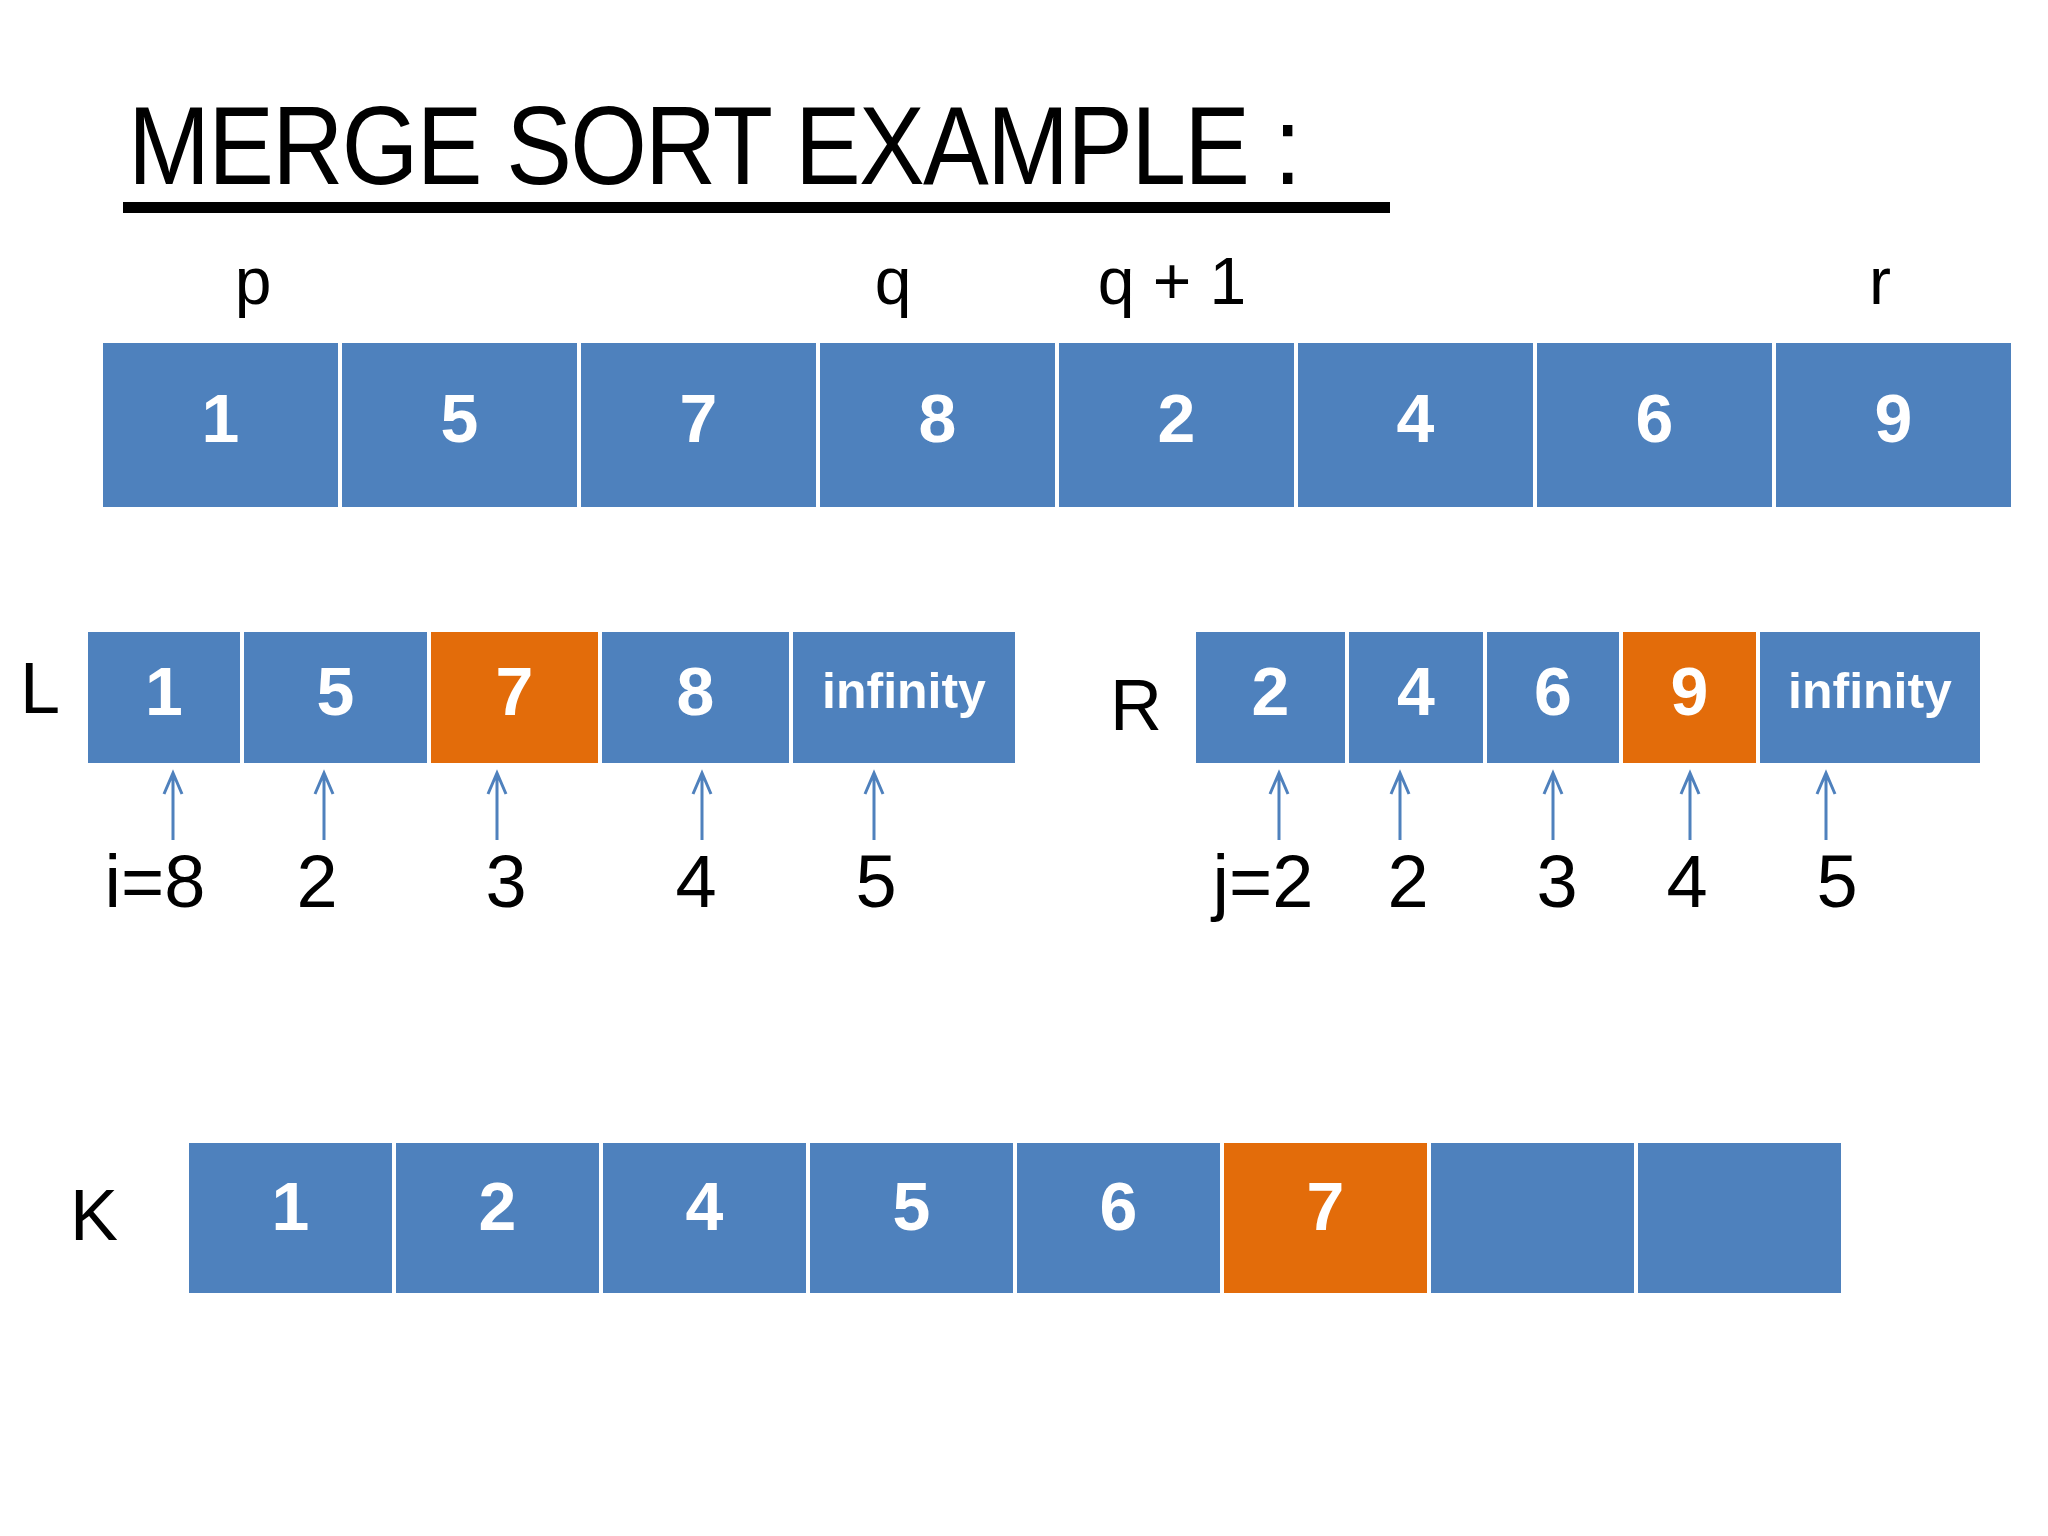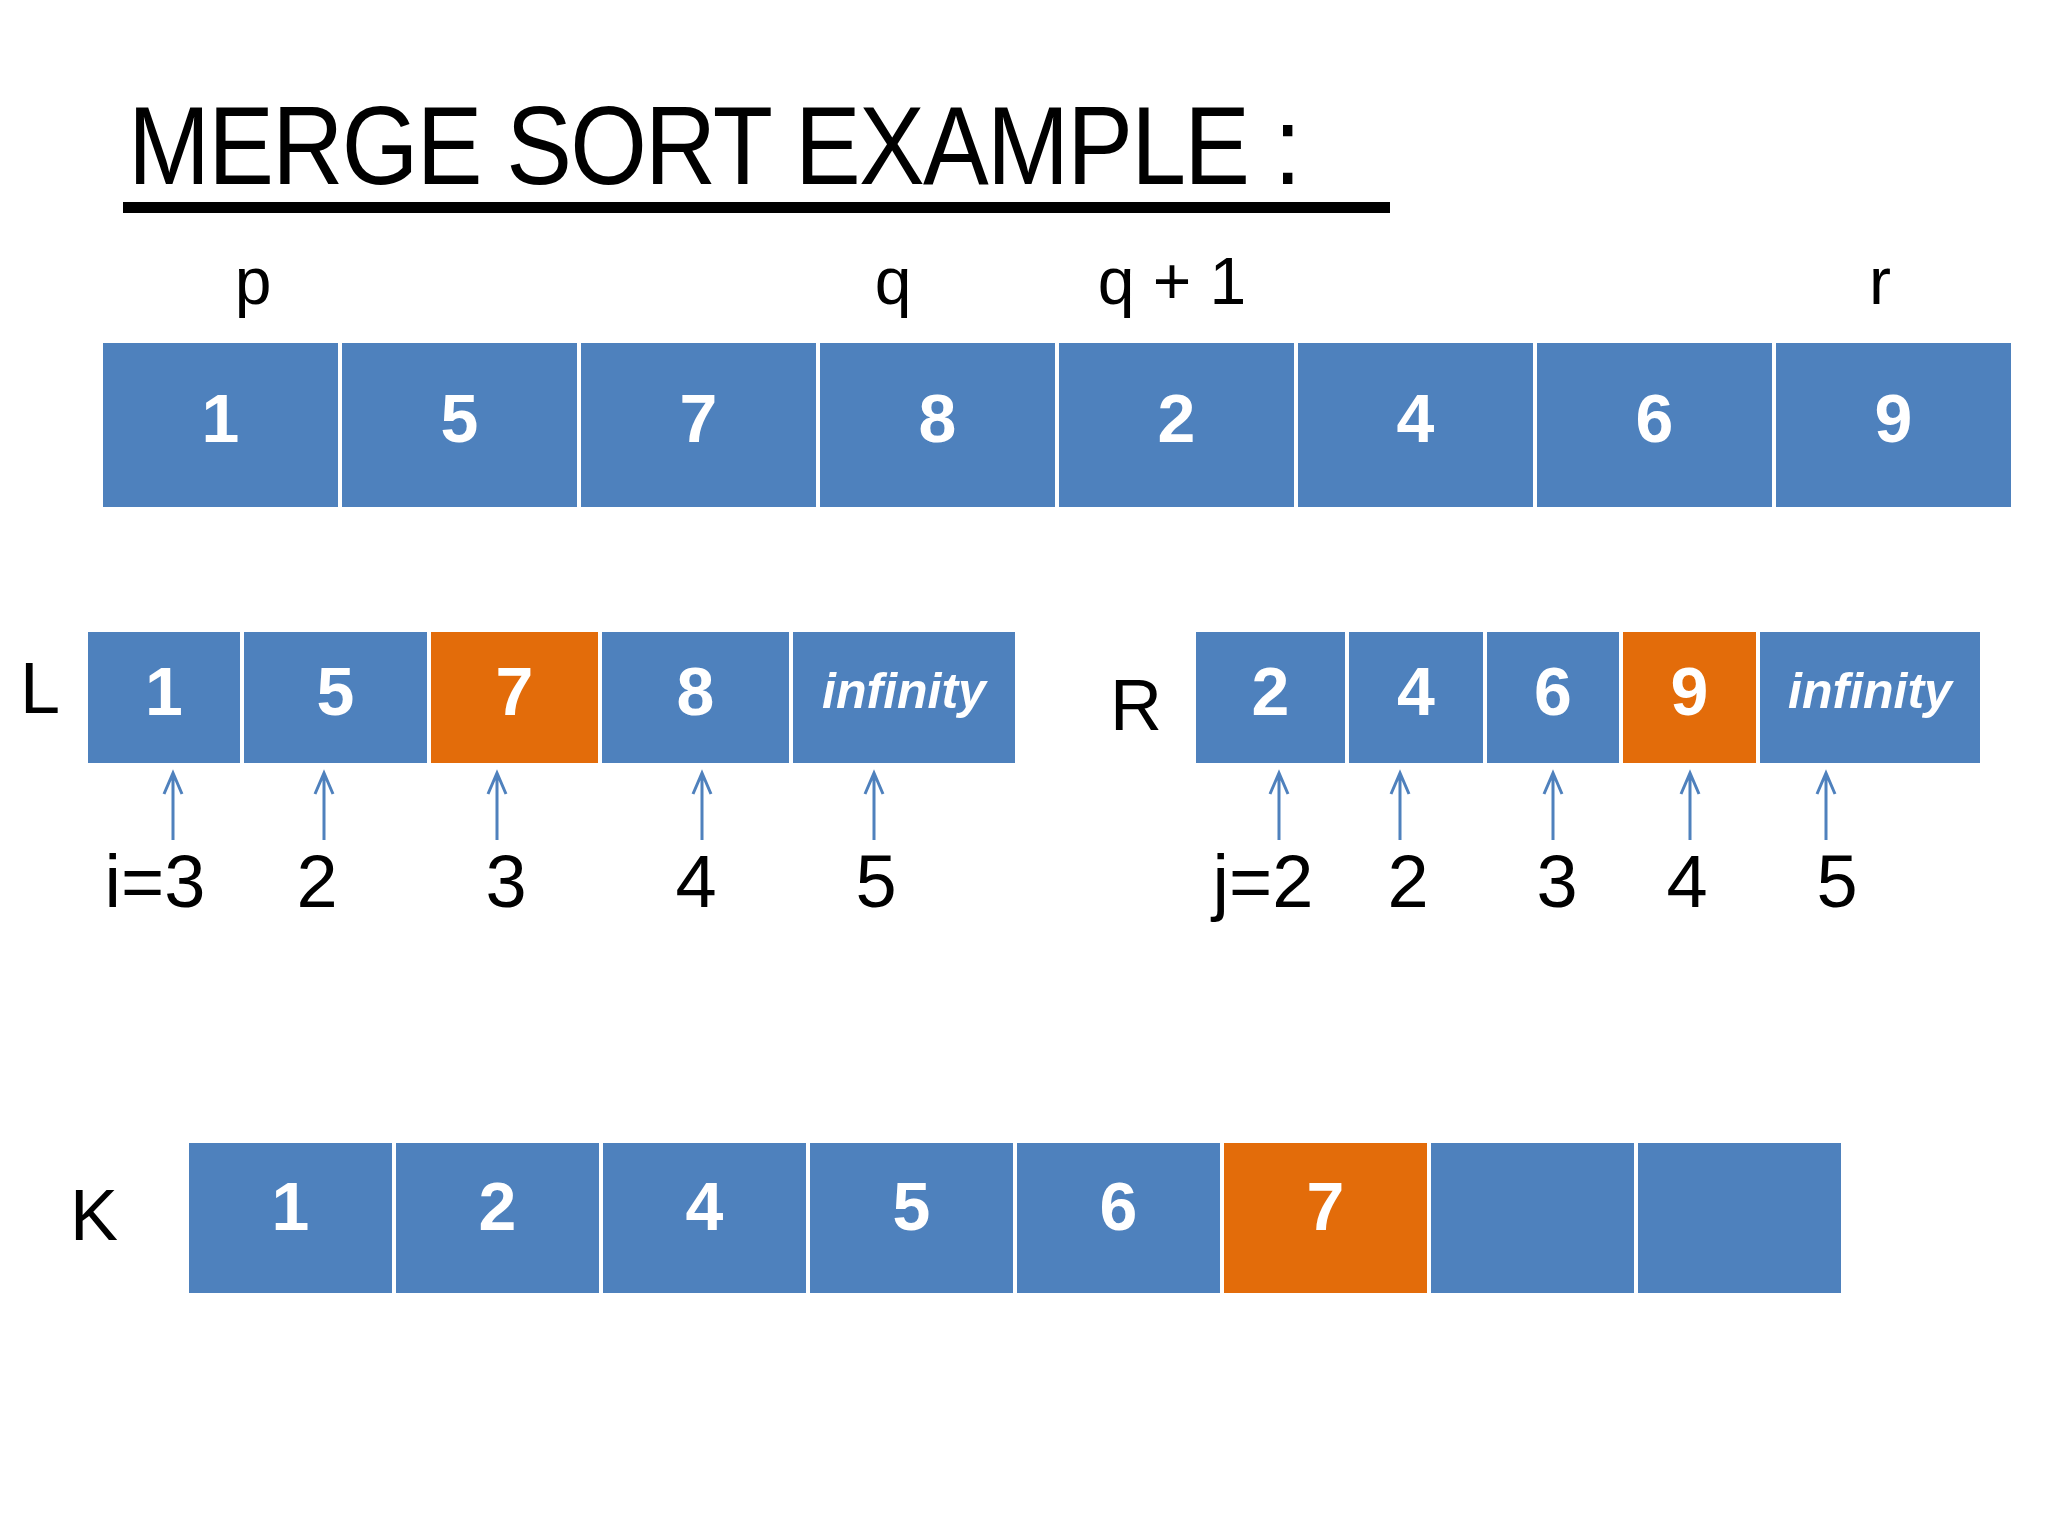--- a/index.html
+++ b/index.html
@@ -57,21 +57,21 @@
     display: flex;
     align-items: center;
     justify-content: center;
     background: var(--cell-blue, #4E81BD);
     color: var(--cell-text, #fff);
     font-weight: bold;
     font-size: 68px;
     padding-bottom: 14px;
   }
   .cell.orange { background: var(--cell-orange, #E36C0A); }
-  .cell.infinity-cell { font-size: 50px; font-style: italic; }
+  .cell.infinity-cell { font-size: 50px; }
 
   #main-array { left: 103px; top: 343px; height: 164px; }
   #main-array .cell { width: 235px; }
 
   #l-array { left: 88px; top: 632px; height: 131px; }
   .lw0 { width: 152px; } .lw1 { width: 183px; } .lw2 { width: 167px; }
   .lw3 { width: 187px; } .lw4 { width: 222px; }
 
   #r-array { left: 1196px; top: 632px; height: 131px; }
   .rw0 { width: 149px; } .rw1 { width: 134px; } .rw2 { width: 132px; }
@@ -207,21 +207,21 @@
       <svg viewBox="0 0 24 74">
         <path d="M12 72 L12 8 M3 26 L12 5 L21 26" stroke="#4F81BD" stroke-width="3" fill="none"></path>
       </svg>
     </div>
   <div class="up-arrow ra5">
       <svg viewBox="0 0 24 74">
         <path d="M12 72 L12 8 M3 26 L12 5 L21 26" stroke="#4F81BD" stroke-width="3" fill="none"></path>
       </svg>
     </div>
 
-  <div class="idx-label li1">i=3</div>
+  <div class="idx-label li1">i=8</div>
   <div class="idx-label li2">2</div>
   <div class="idx-label li3">3</div>
   <div class="idx-label li4">4</div>
   <div class="idx-label li5">5</div>
 
   <div class="idx-label ri1">j=2</div>
   <div class="idx-label ri2">2</div>
   <div class="idx-label ri3">3</div>
   <div class="idx-label ri4">4</div>
   <div class="idx-label ri5">5</div>

